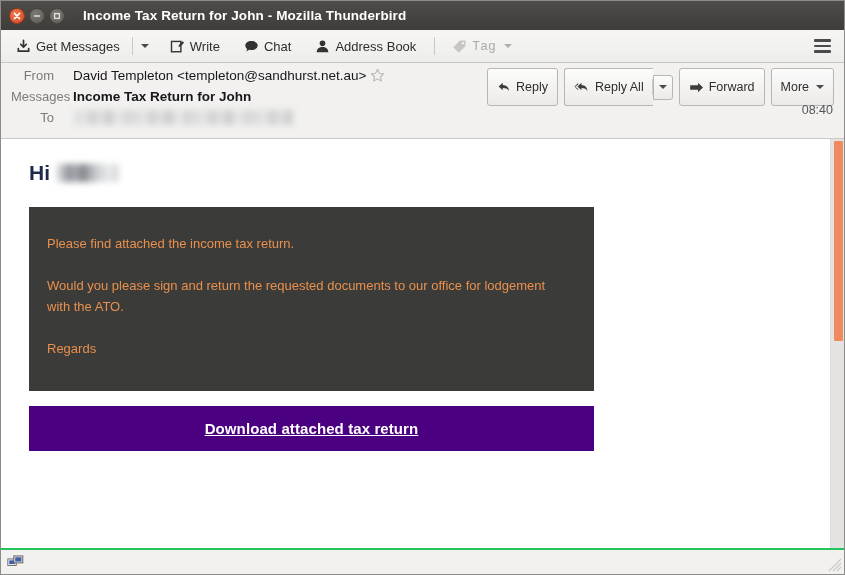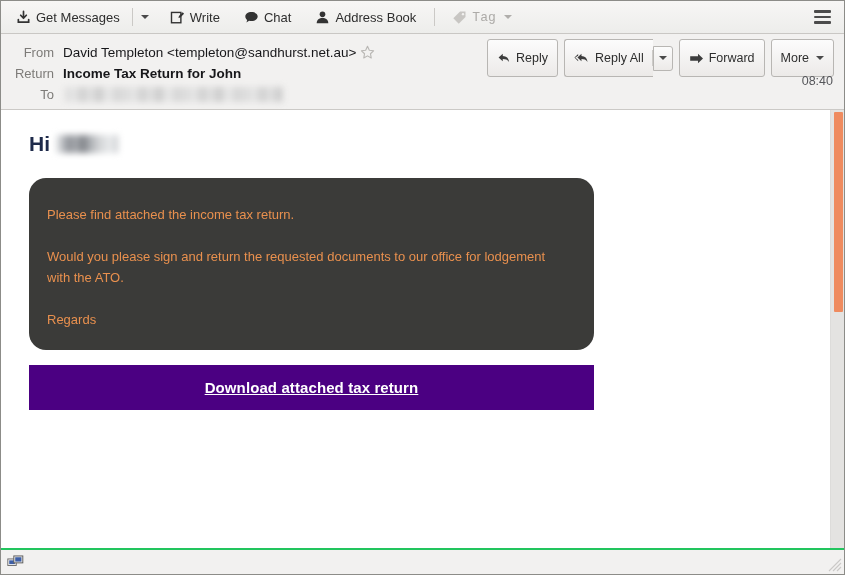--- a/index.html
+++ b/index.html
@@ -87,21 +87,21 @@
   .hamburger { margin-left: auto; display:flex; flex-direction:column; gap:3px; padding: 4px 6px; }
   .hamburger span { display:block; width:17px; height:2.5px; background:#4b4b4b; border-radius:1px; }
 
   
   .msghead {
     background: #f2f1f0;
     border-bottom: 1px solid #cbc9c6;
     padding: 5px 10px 7px 10px;
     position: relative;
   }
-  .hrow { display: flex; align-items: flex-end; min-height: 21px; }
+  .hrow { display: flex; align-items: flex-start; min-height: 21px; gap: 10px; }
   .hlabel {
     width: 52px; text-align: right; padding-right: 9px;
     font-size: 13px; color: #7d7b78; flex: 0 0 auto;
   }
   .hval { font-size: 13.5px; color: #17171a; display:flex; align-items:center; gap:3px; }
   .hval.bold { font-weight: bold; }
   .star { margin-left: 1px; display:flex; }
   .timestamp {
     position: absolute; right: 11px; top: 40px;
     font-size: 12.5px; color: #55565a;
@@ -173,25 +173,24 @@
   }
   .greet {
     font-size: 21px; font-weight: bold; color: #1e2a4a;
     padding-left: 28px; margin-bottom: 22px;
     display: flex; align-items: center;
   }
   .darkpanel {
     margin-left: 28px;
     width: 565px;
     background: #3b3b39;
-    padding: 26px 0 20px 18px;
+    padding: 26px 0 32px 18px;
     color: #e9904e;
     font-size: 13px;
     line-height: 1.0;
-    border-radius: 17px;
   }
   .darkpanel p { margin: 0 0 21px 0; max-width: 500px; line-height: 1.62; }
   .darkpanel p:last-child { margin-bottom: 0; }
   .ctabtn {
     margin: 15px 0 0 28px;
     width: 565px; height: 45px;
     background: #4b0082;
     color: #ffffff;
     font-size: 15px; font-weight: bold;
     display: flex; align-items: center; justify-content: center;
@@ -226,20 +225,40 @@
   .grip {
     position: absolute; right: 2px; bottom: 2px;
     width: 14px; height: 14px; opacity: .45;
   }
 </style>
 </head>
 <body>
 
 <div id="app">
 
+  <div class="titlebar">
+    <div class="wbtns">
+      <div class="wbtn close">
+        <svg width="8" height="8" viewBox="0 0 8 8">
+          <path d="M1.4 1.4 L6.6 6.6 M6.6 1.4 L1.4 6.6" stroke="#ffffff" stroke-width="1.5" stroke-linecap="round"></path>
+        </svg>
+      </div>
+      <div class="wbtn min">
+        <svg width="8" height="8" viewBox="0 0 8 8">
+          <path d="M1.5 4 L6.5 4" stroke="#e2dedb" stroke-width="1.5" stroke-linecap="round"></path>
+        </svg>
+      </div>
+      <div class="wbtn max">
+        <svg width="8" height="8" viewBox="0 0 8 8">
+          <rect x="1.6" y="1.6" width="4.8" height="4.8" fill="none" stroke="#e2dedb" stroke-width="1.4"></rect>
+        </svg>
+      </div>
+    </div>
+    <div class="title-text">Income Tax Return for John - Mozilla Thunderbird</div>
+  </div>
 
   <div class="toolbar">
 
     <div class="tbtn">
       <span class="ic">
         <svg width="15" height="15" viewBox="0 0 16 16">
           <path d="M8 1.5 L8 8.2 M5 5.6 L8 8.8 L11 5.6" stroke="#333" stroke-width="1.8" fill="none" stroke-linecap="round" stroke-linejoin="round"></path>
           <path d="M2.5 10.2 L2.5 13 L13.5 13 L13.5 10.2" stroke="#333" stroke-width="1.8" fill="none" stroke-linecap="round"></path>
         </svg>
       </span>
@@ -342,21 +361,21 @@
         <span>David Templeton &lt;templeton@sandhurst.net.au&gt;</span>
         <span class="star">
           <svg width="15" height="15" viewBox="0 0 16 16">
             <path d="M8 1.4 L9.95 5.6 L14.5 6.15 L11.15 9.3 L12.0 13.9 L8 11.6 L4.0 13.9 L4.85 9.3 L1.5 6.15 L6.05 5.6 Z" fill="none" stroke="#b9b7b4" stroke-width="1.2" stroke-linejoin="round"></path>
           </svg>
         </span>
       </div>
     </div>
 
     <div class="hrow">
-      <div class="hlabel">Return</div>
+      <div class="hlabel">Messages</div>
       <div class="hval bold">Income Tax Return for John</div>
     </div>
 
     <div class="hrow">
       <div class="hlabel">To</div>
       <div class="hval">
         <span class="redact to"></span>
       </div>
     </div>
 

